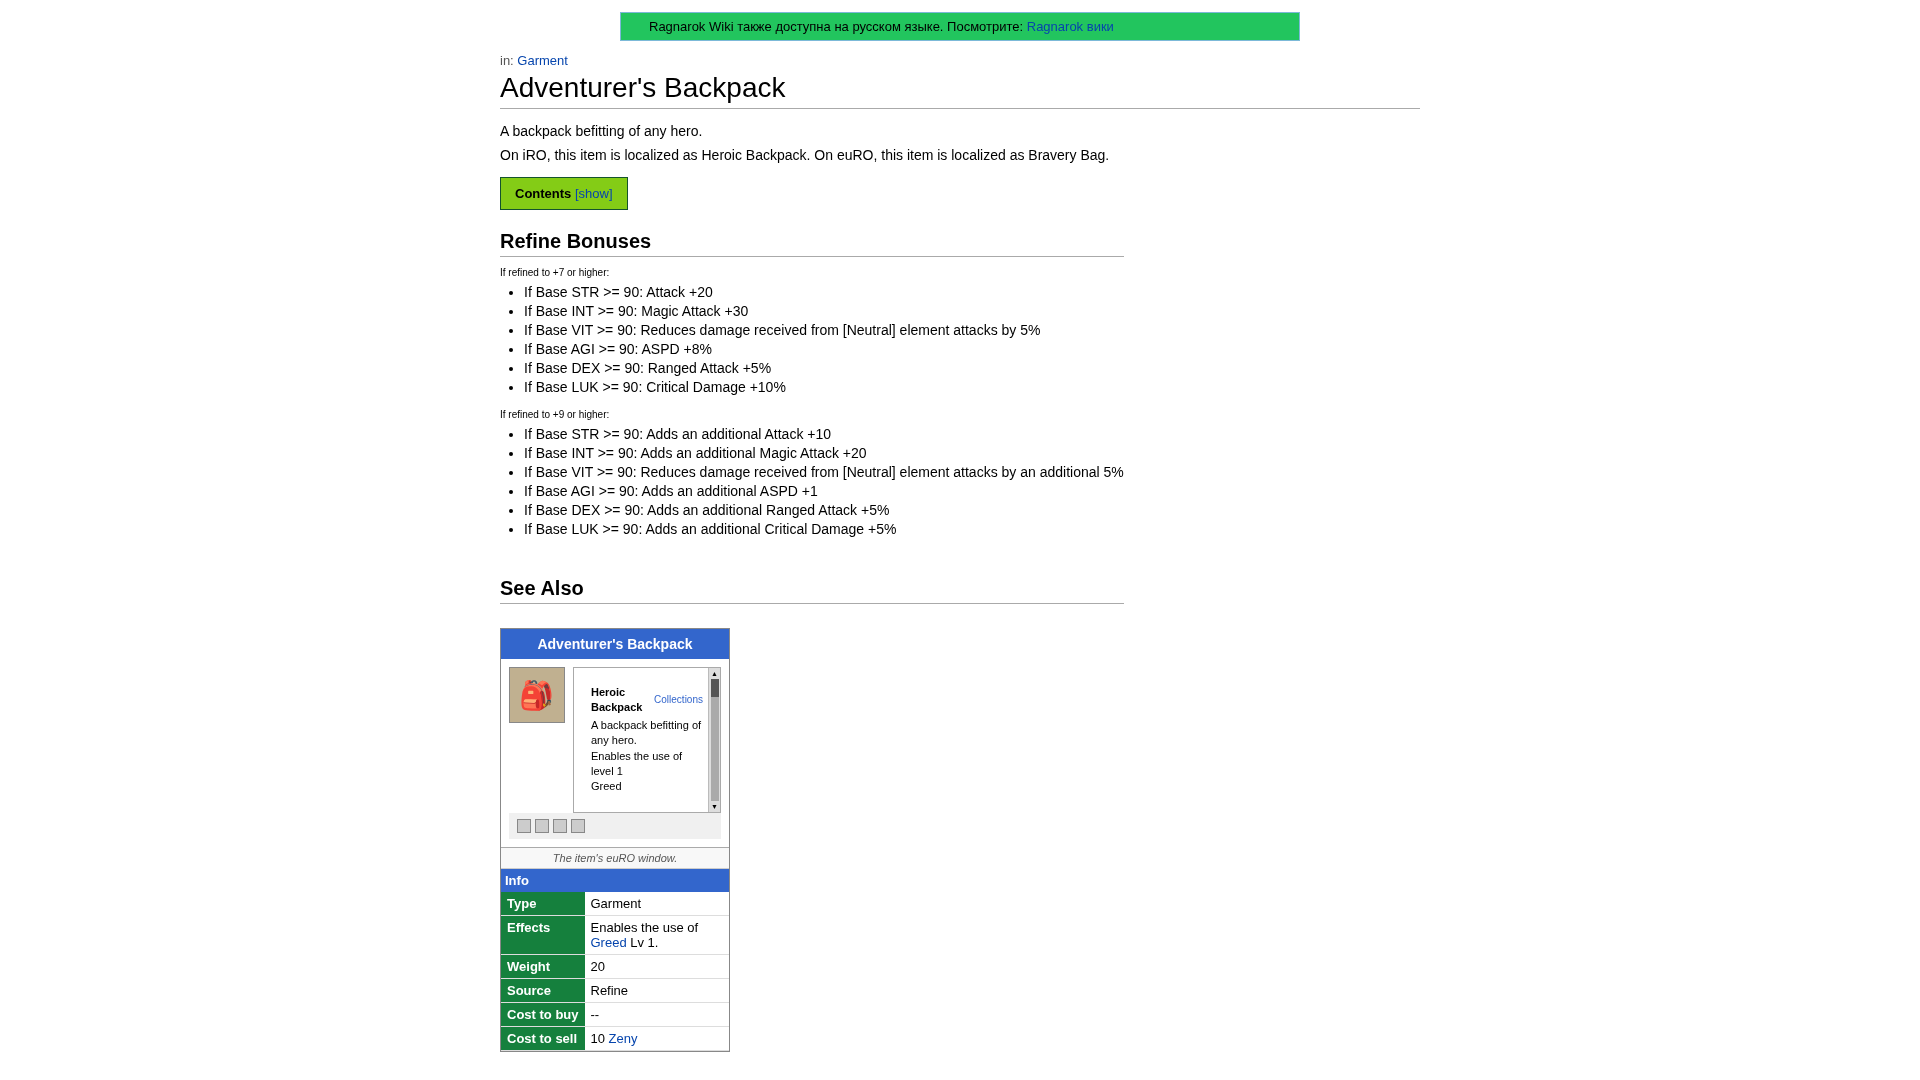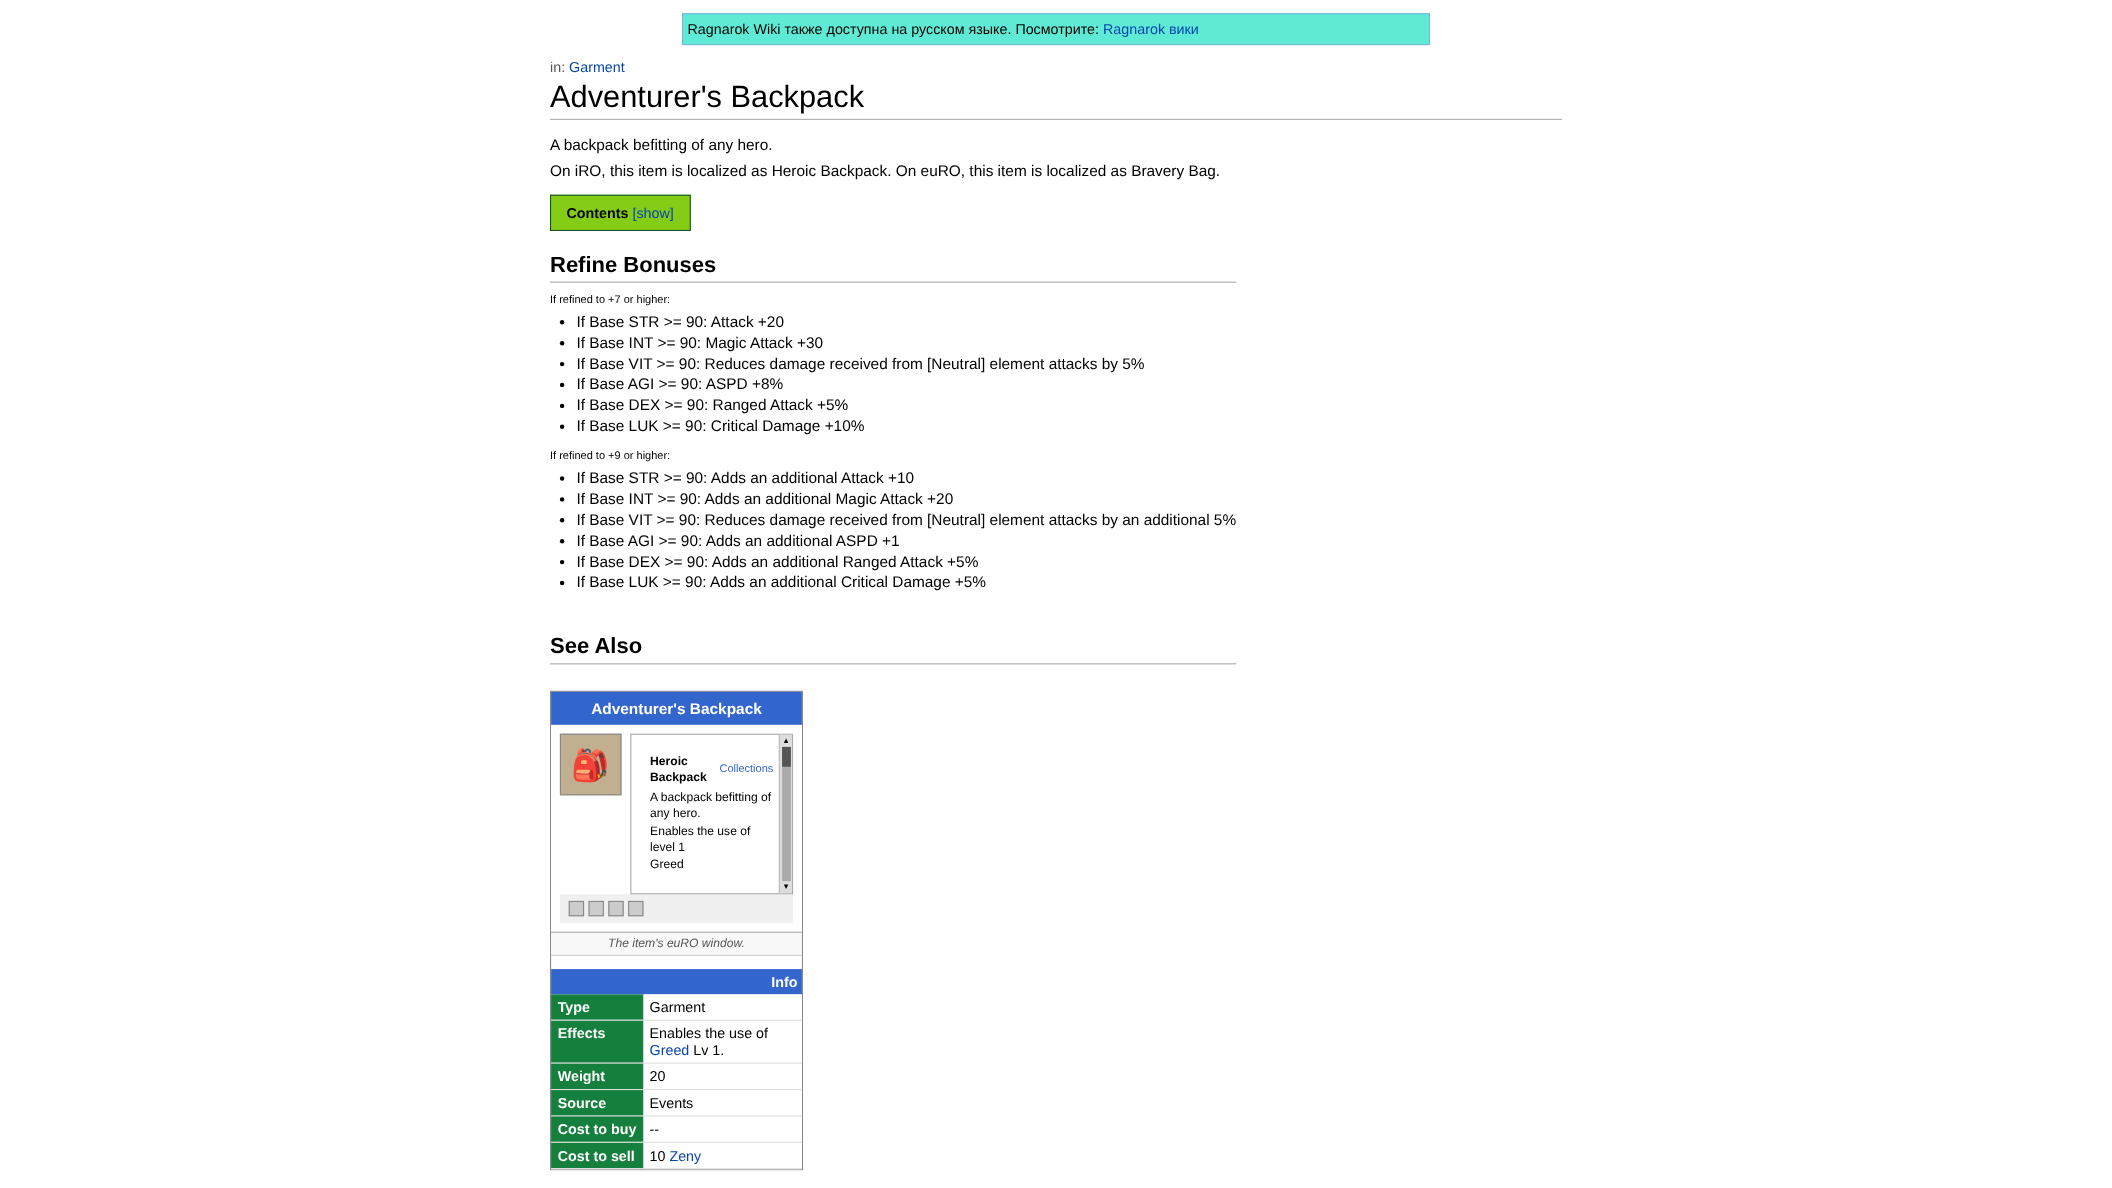--- a/index.html
+++ b/index.html
@@ -4,23 +4,23 @@
   <style>
     * { margin: 0; padding: 0; box-sizing: border-box; }
     body {
       font-family: sans-serif;
       font-size: 14px;
       background: #fff;
       color: #000;
     }
 
     .banner {
-      background: #5eead4;
+      background: #22c55e;
       border: 1px solid #7cb9d8;
-      padding: 6px 4px;
+      padding: 6px 28px;
       margin: 12px auto;
       max-width: 680px;
       font-size: 13px;
     }
     .banner a {
       color: #0645ad;
       text-decoration: none;
     }
 
     .page-container {
@@ -185,25 +185,24 @@
       font-style: italic;
       color: #555;
       padding: 4px;
       background: #f8f8f8;
       border-bottom: 1px solid #ccc;
     }
 
     .info-header {
       background: #3366cc;
       color: #fff;
-      text-align: right;
+      text-align: left;
       padding: 4px;
       font-size: 13px;
       font-weight: bold;
-      margin-top: 12px;
     }
 
     .info-table {
       width: 100%;
       border-collapse: collapse;
       font-size: 13px;
     }
     .info-table tr td {
       padding: 4px 6px;
       border-bottom: 1px solid #ddd;
@@ -341,21 +340,21 @@
             </td>
           </tr>
 
           <tr>
             <td>Weight</td>
             <td>20</td>
           </tr>
 
           <tr>
             <td>Source</td>
-            <td>Events</td>
+            <td>Refine</td>
           </tr>
 
           <tr>
             <td>Cost to buy</td>
             <td>--</td>
           </tr>
 
           <tr>
             <td>Cost to sell</td>
             <td>

